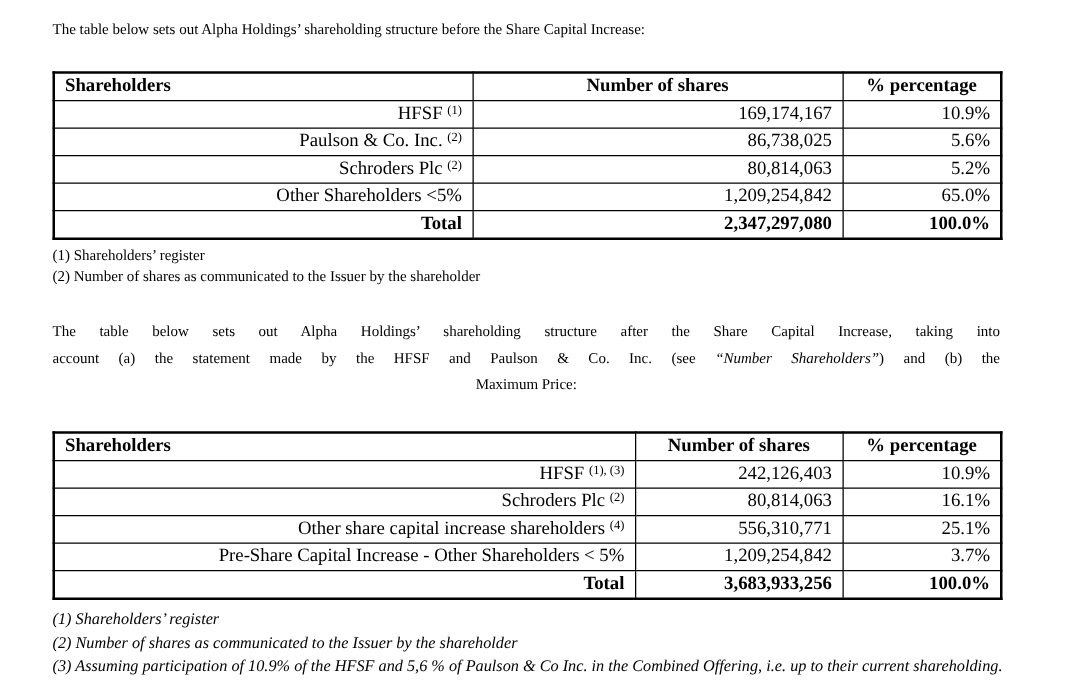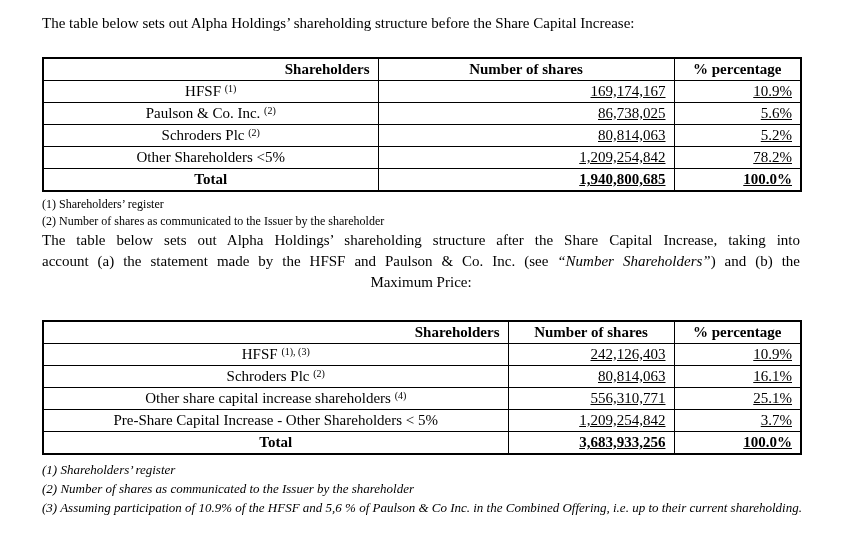--- a/index.html
+++ b/index.html
@@ -10,21 +10,21 @@
     overflow: hidden;
     font-family: "Liberation Serif", "DejaVu Serif", serif;
     color: #000000;
   }
   .page {
     padding: 13px 0 0 42px;
     width: 800px;
   }
   .para {
     width: 758px;
-    font-size: 15px;
+    font-size: 12px;
     line-height: 21px;
   }
   .jline {
     display: block;
     text-align: justify;
     text-align-last: justify;
   }
   .lastline {
     display: block;
     text-align: center;
@@ -40,23 +40,23 @@
   }
   table.tbl th, table.tbl td {
     border: 1px solid #000000;
     padding: 1px 8px 2px 8px;
     line-height: 18px;
     height: 21px;
     overflow: hidden;
     white-space: nowrap;
   }
   table.tbl th { font-weight: bold; }
-  table.tbl th.col-label { text-align: right; }
-  td.cell-label { text-align: center; }
-  td.cell-num, td.cell-pct { text-align: right; text-decoration: underline; }
+  table.tbl th.col-label { text-align: left; }
+  td.cell-label { text-align: right; }
+  td.cell-num, td.cell-pct { text-align: right; }
   tr.total-row td { font-weight: bold; }
   sup.fnref {
     font-size: 10px;
     line-height: 0;
     vertical-align: 4px;
   }
   .tbl1 { margin-top: 23px; }
   .tbl2 { margin-top: 27px; }
   .fnotes1 {
     margin-top: 4px;
@@ -65,21 +65,21 @@
     width: 758px;
   }
   .fnotes2 {
     margin-top: 5px;
     font-size: 13px;
     line-height: 19px;
     font-style: italic;
     width: 800px;
     white-space: nowrap;
   }
-  .para2 { }
+  .para2 { margin-top: 25px; }
 </style>
 </head>
 <body>
 
 <div class="page">
 
   <p class="para">The table below sets out Alpha Holdings’ shareholding structure before the Share Capital Increase:</p>
 
   <table class="tbl tbl1">
     <colgroup>
@@ -106,25 +106,25 @@
         <td class="cell-pct">5.6%</td>
       </tr>
       <tr>
         <td class="cell-label"><span>Schroders Plc</span> <sup class="fnref">(2)</sup></td>
         <td class="cell-num">80,814,063</td>
         <td class="cell-pct">5.2%</td>
       </tr>
       <tr>
         <td class="cell-label">Other Shareholders &lt;5%</td>
         <td class="cell-num">1,209,254,842</td>
-        <td class="cell-pct">78.2%</td>
+        <td class="cell-pct">65.0%</td>
       </tr>
       <tr class="total-row">
         <td class="cell-label">Total</td>
-        <td class="cell-num">1,940,800,685</td>
+        <td class="cell-num">2,347,297,080</td>
         <td class="cell-pct">100.0%</td>
       </tr>
     </tbody>
   </table>
 
   <div class="fnotes1">
     <div>(1) Shareholders’ register</div>
     <div>(2) Number of shares as communicated to the Issuer by the shareholder</div>
   </div>
 

